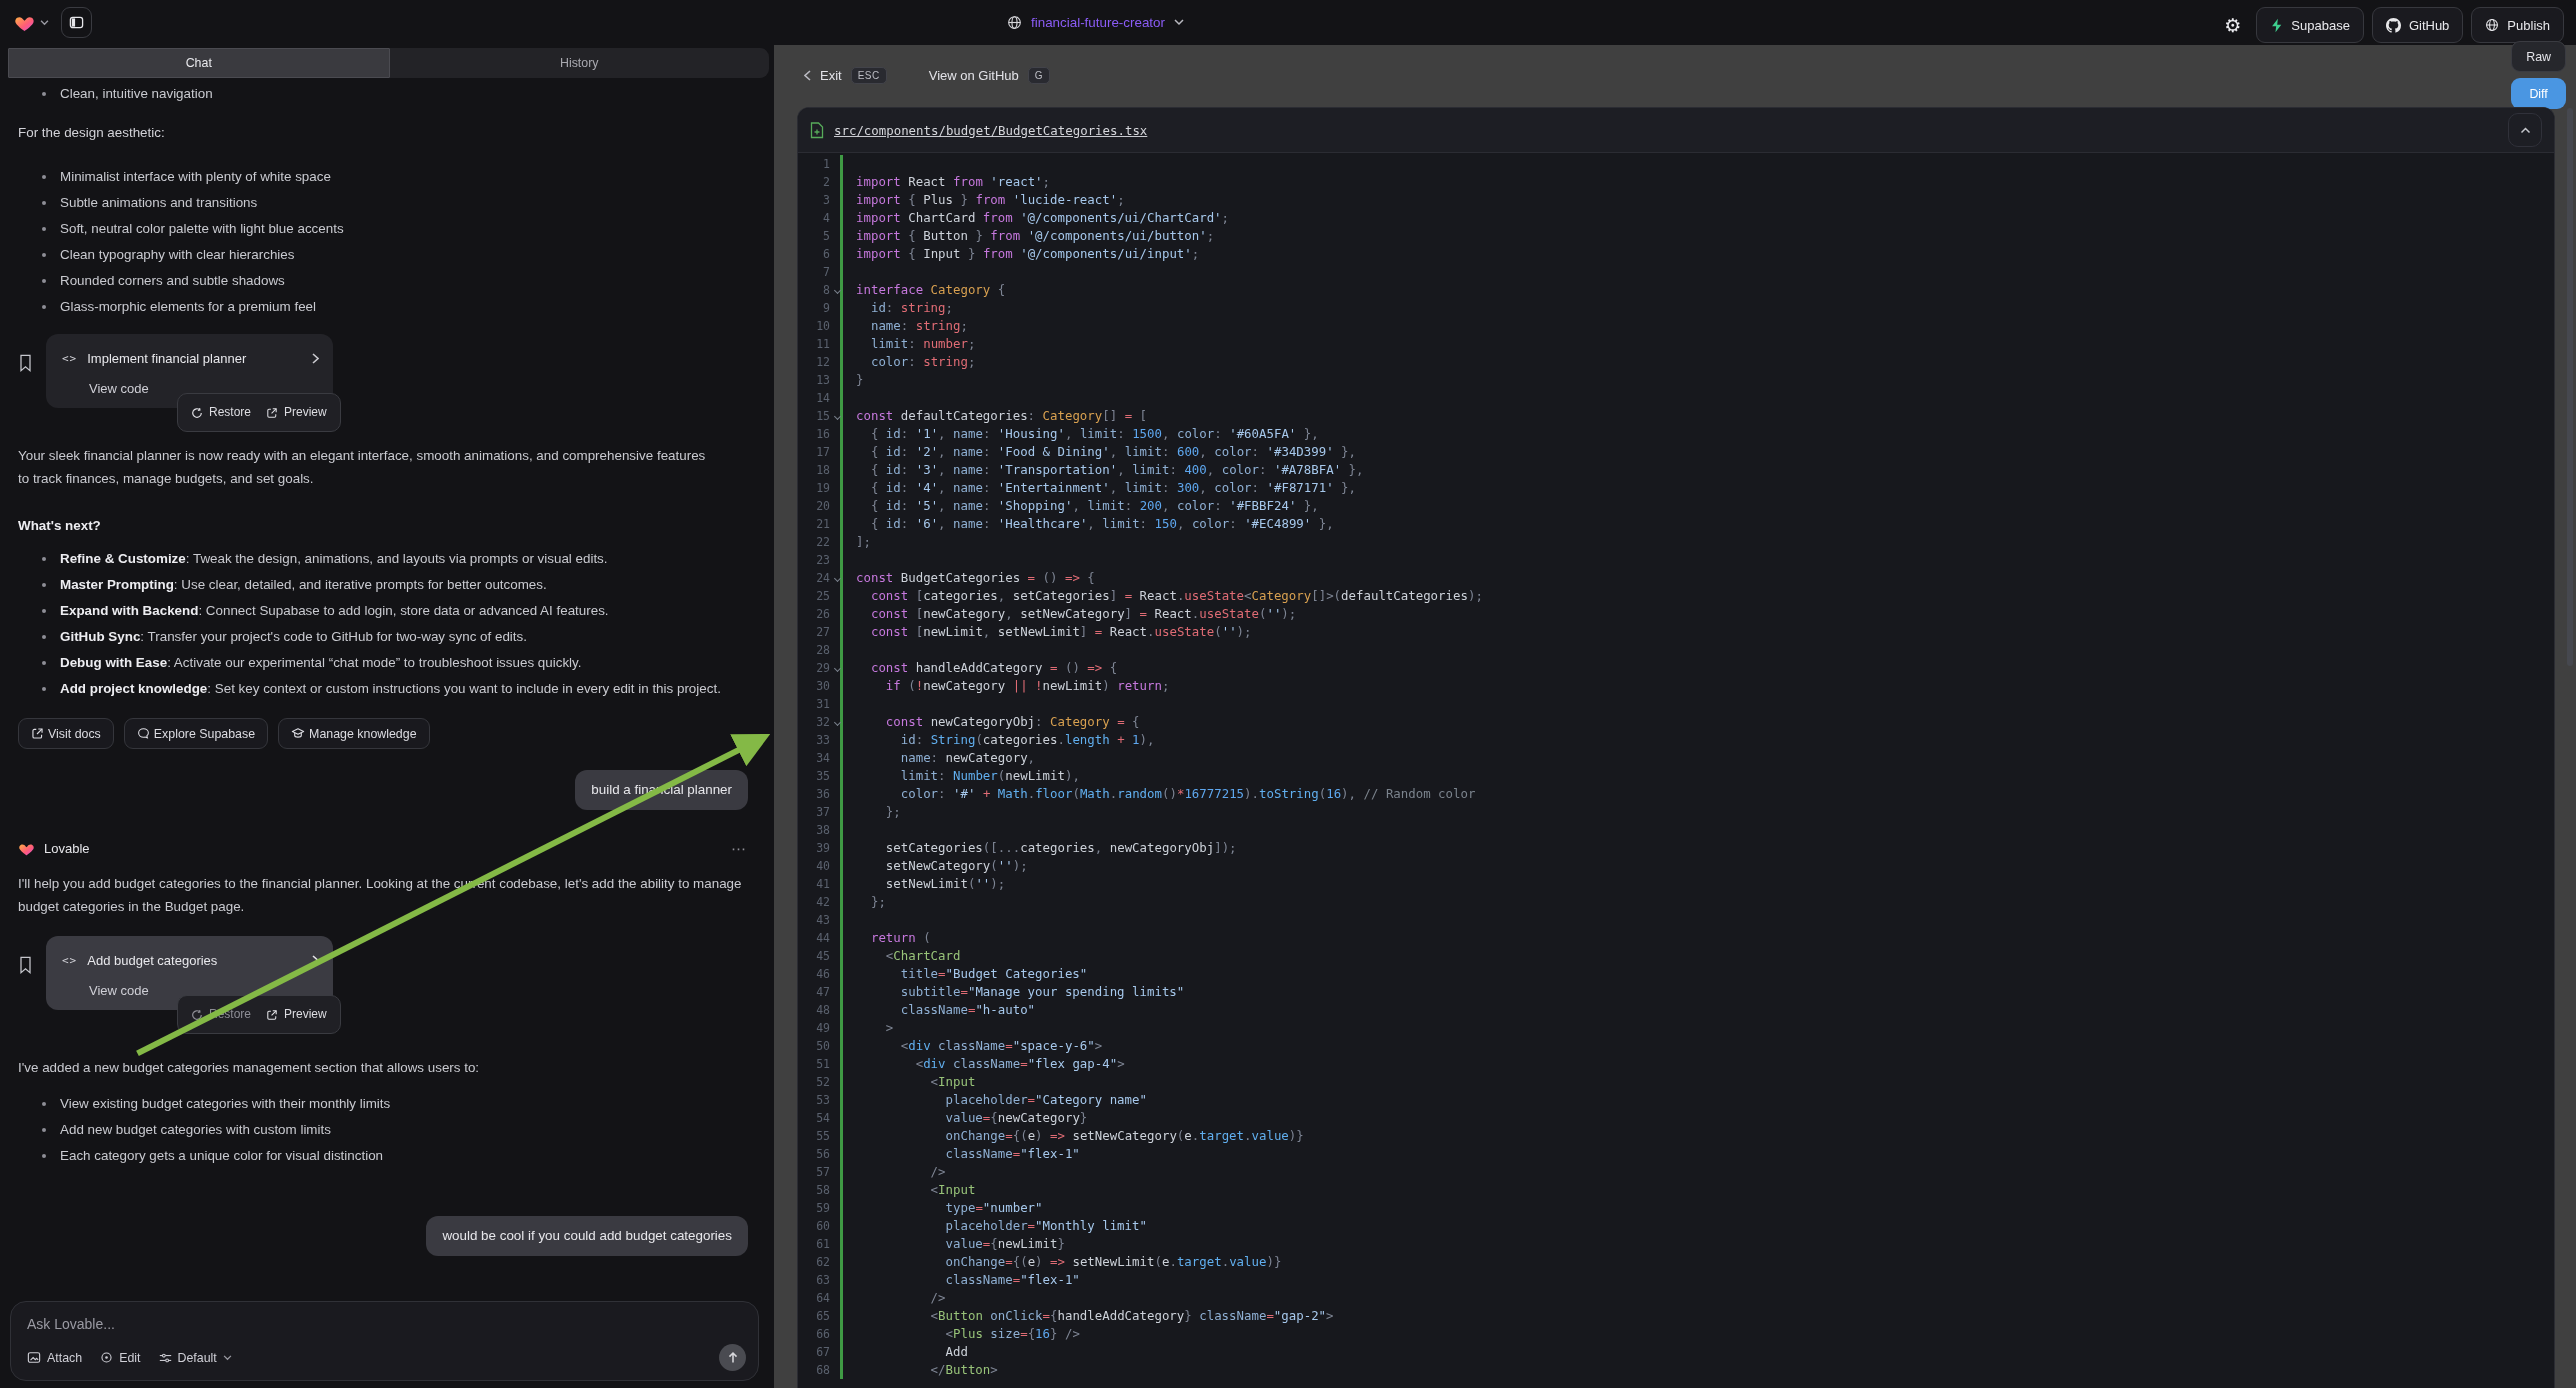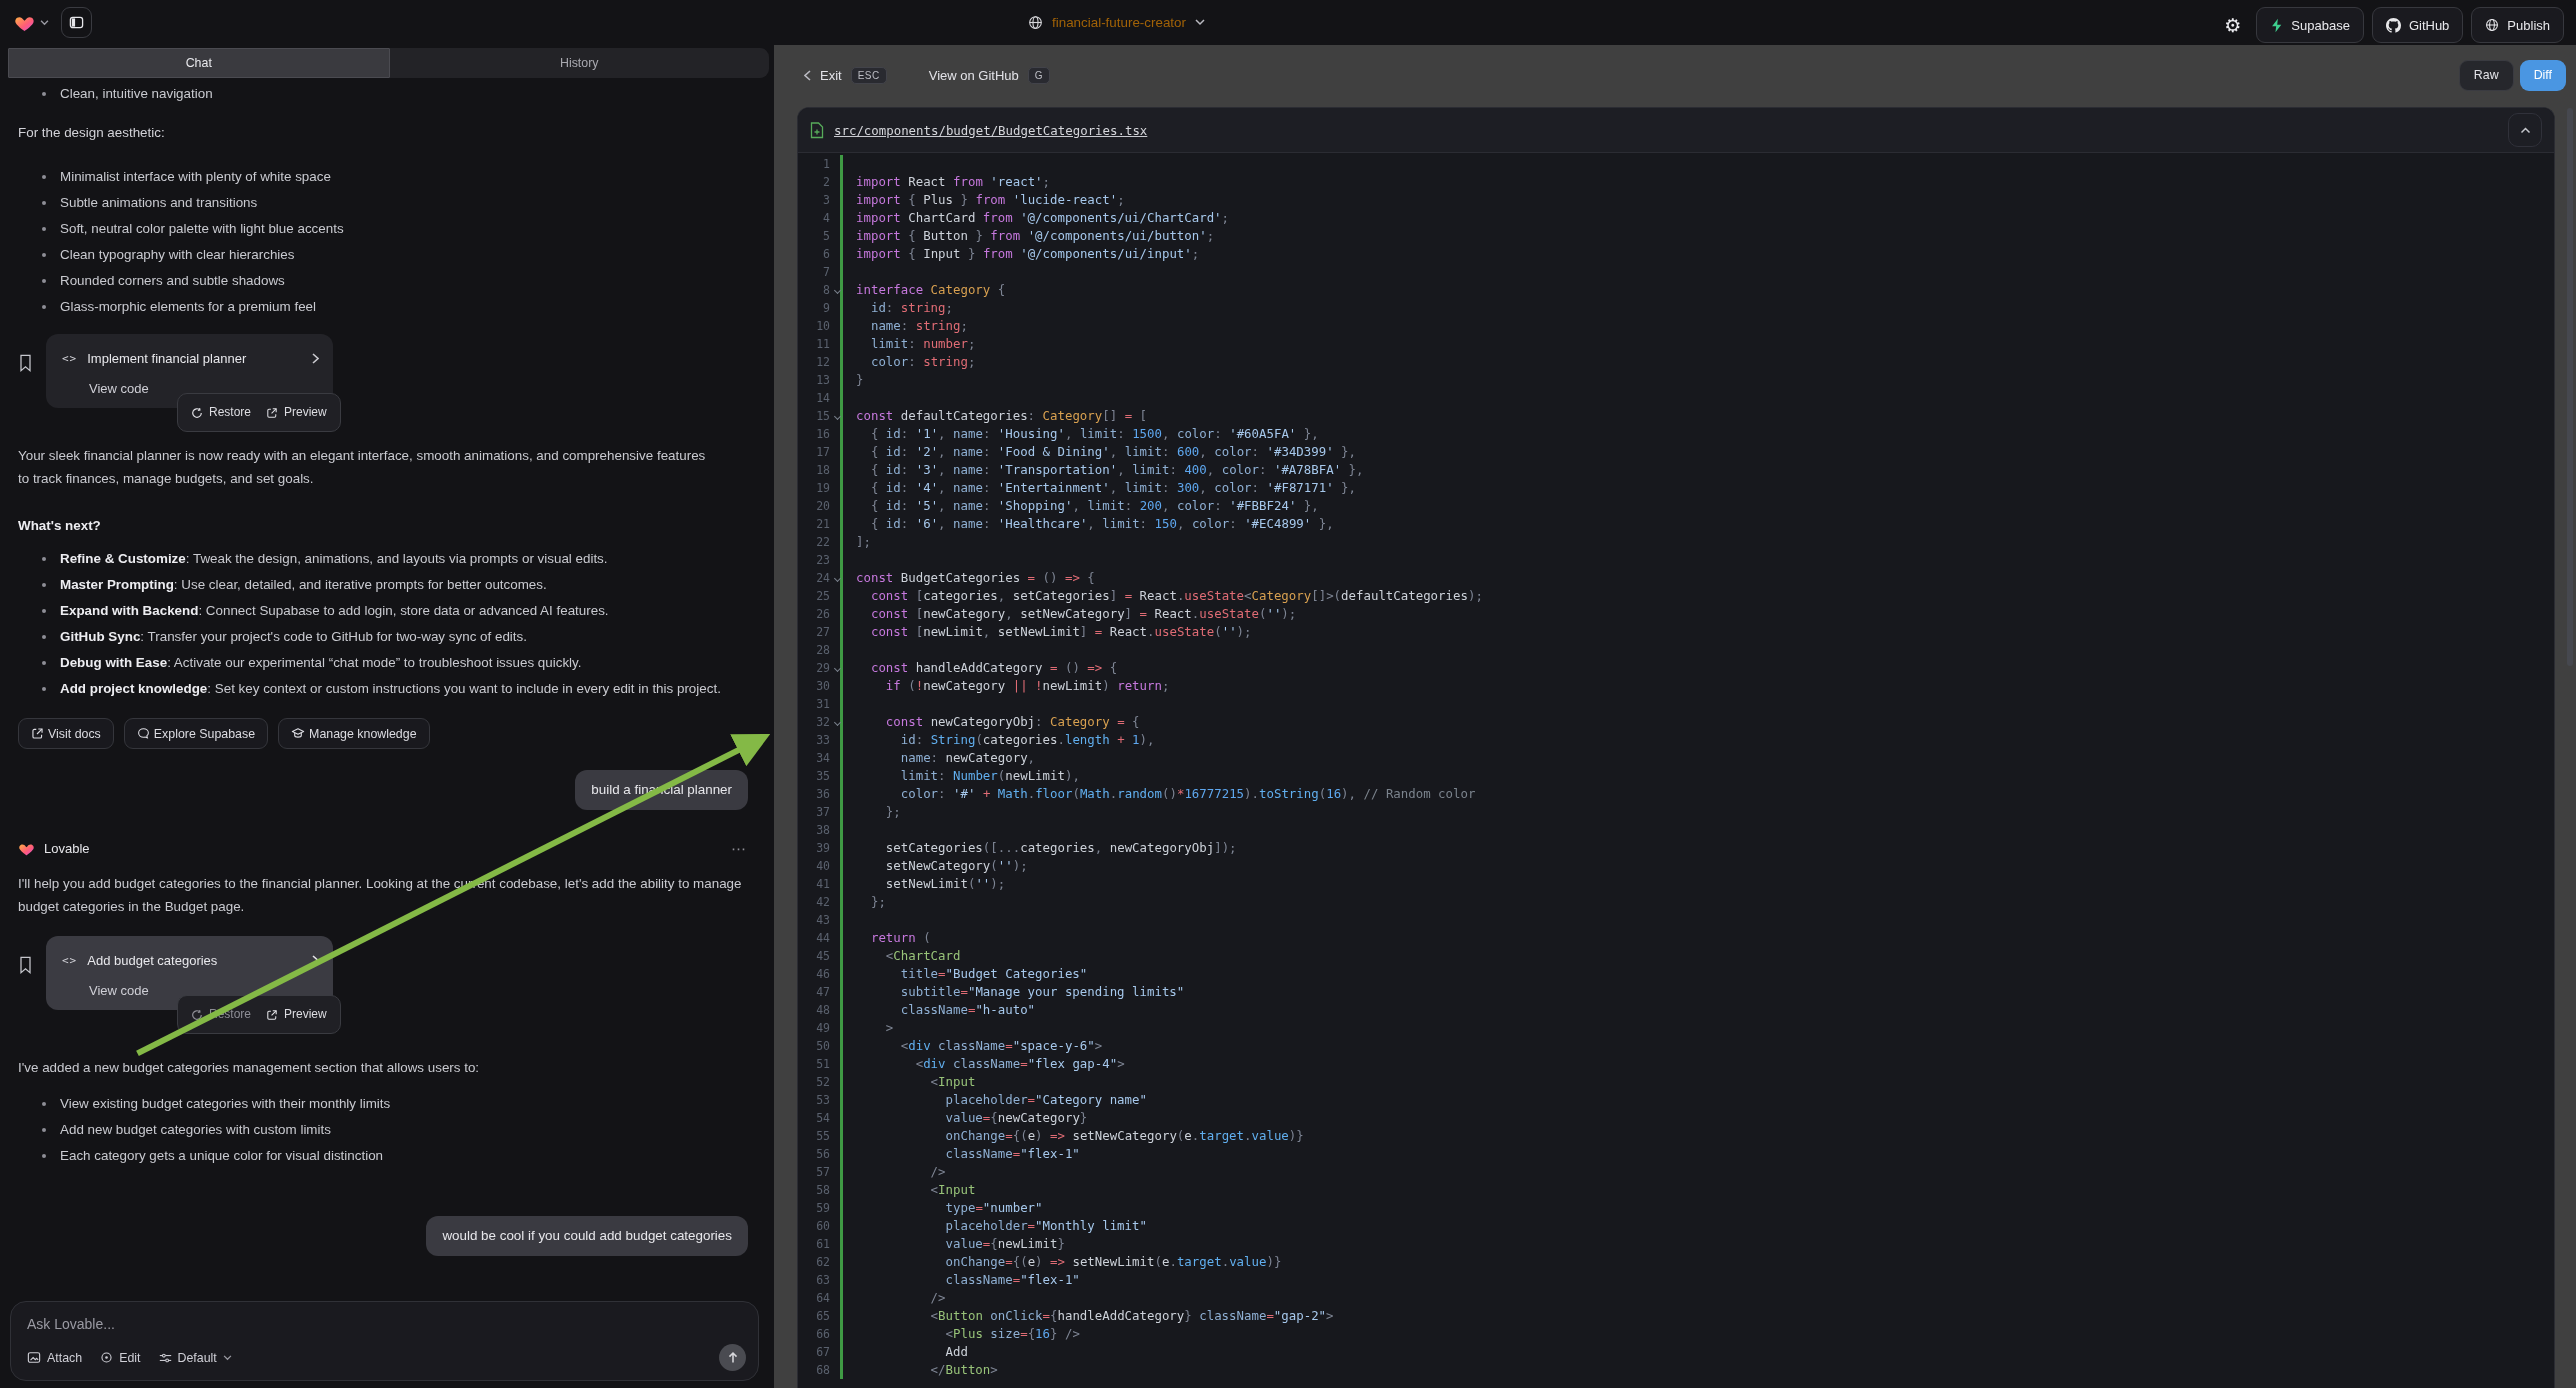--- a/index.html
+++ b/index.html
@@ -6,21 +6,21 @@
   html,body{background:#131316;}
   .app{position:relative;width:2576px;height:1388px;background:#131316;font-family:"Liberation Sans",sans-serif;color:#c9cad0;overflow:hidden;}
   svg{display:block;}
   button{font-family:inherit;cursor:pointer;}
 
   
   .topbar{position:absolute;top:0;left:0;right:0;height:45px;}
   .tb-left{position:absolute;left:14px;top:0;height:45px;display:flex;align-items:center;gap:12px;}
   .logo-wrap{display:flex;align-items:center;gap:5px;cursor:pointer;}
   .panel-btn{width:31px;height:31px;border:1px solid #3a3b41;border-radius:9px;background:transparent;display:flex;align-items:center;justify-content:center;}
-  .tb-center{position:absolute;left:1028px;top:0;height:45px;display:flex;align-items:center;gap:9px;font-size:13.4px;color:#a16207;cursor:pointer;}
+  .tb-center{position:absolute;left:1007px;top:0;height:45px;display:flex;align-items:center;gap:9px;font-size:13.4px;color:#8b5cf6;cursor:pointer;}
   .tb-right{position:absolute;right:12px;top:7px;display:flex;gap:8px;align-items:center;}
   .gear-btn{width:31px;height:31px;border:none;background:transparent;color:#ececf0;font-size:19px;display:flex;align-items:center;justify-content:center;}
   .tb-btn{height:31px;padding:17px 13px;border:1px solid #37383e;border-radius:9px;background:#1a1a1f;color:#e8e8ec;font-size:13px;display:flex;gap:8px;align-items:center;}
 
   
   .chat{position:absolute;top:45px;left:0;width:774px;bottom:0;background:#131316;}
   .chat-tabs{position:absolute;top:3px;left:8px;width:761px;height:30px;background:#232327;border-radius:9px;display:flex;}
   .tab{flex:1;display:flex;align-items:center;justify-content:center;font-size:12.4px;color:#a9a9b0;border-radius:1px;cursor:pointer;}
   .tab.active{background:#3a3a3f;border:1px solid #4b4b51;color:#e9e9ed;}
   .chat-scroll{position:absolute;top:40px;left:18px;right:26px;bottom:96px;overflow:hidden;font-size:13.4px;line-height:23px;color:#c9cad0;}
@@ -60,21 +60,21 @@
   .ci-footer{position:absolute;left:16px;right:12px;bottom:9px;display:flex;align-items:center;gap:18px;font-size:12.4px;color:#cfcfd6;}
   .ci-item{display:flex;align-items:center;gap:6px;cursor:pointer;}
   .send{margin-left:auto;width:27px;height:27px;border-radius:50%;background:#4a4b51;border:none;display:flex;align-items:center;justify-content:center;}
 
   
   .code-panel{position:absolute;top:45px;left:774px;right:0;bottom:0;background:#404040;}
   .cp-header{position:absolute;top:0;left:0;right:0;height:60px;display:flex;align-items:center;}
   .cp-exit{display:flex;align-items:center;gap:9px;margin-left:30px;font-size:13px;color:#e3e3e8;cursor:pointer;}
   .cp-gh{display:flex;align-items:center;gap:9px;margin-left:42px;font-size:13px;color:#e3e3e8;cursor:pointer;}
   kbd{border:1px solid #42434a;background:#292a30;border-radius:5px;font-size:10px;color:#bcbdc4;padding:2px 6px;letter-spacing:0.5px;font-family:Liberation Sans, sans-serif;}
-  .cp-right{margin-left:auto;margin-right:10px;display:flex;gap:6px;}
+  .cp-right{margin-left:auto;margin-right:10px;display:flex;gap:6px;flex-direction:column;}
   .raw-btn{height:31px;padding:0 14px;border-radius:9px;border:1px solid #3a3b41;background:#26272c;color:#e3e3e8;font-size:12.4px;}
   .diff-btn{height:31px;padding:0 14px;border-radius:9px;border:none;background:#4a96e2;color:#fff;font-size:12.4px;}
   .file-card{position:absolute;left:23px;right:21px;top:62px;bottom:0;background:#17181d;border:1px solid #2b2c33;border-bottom:none;border-radius:12px 12px 0 0;overflow:hidden;}
   .fc-header{height:45px;background:#1d1e24;border-bottom:1px solid #2b2c33;display:flex;align-items:center;padding:0 12px;gap:10px;text-decoration:underline;}
   .fc-path{font-family:"DejaVu Sans Mono",monospace;font-size:12.4px;color:#d6d7dc;}
   .collapse-btn{margin-left:auto;width:34px;height:34px;border:1px solid #30313a;border-radius:10px;background:transparent;display:flex;align-items:center;justify-content:center;}
   .fc-code{position:absolute;top:46px;left:0;right:0;bottom:0;font-family:"DejaVu Sans Mono",monospace;font-size:12.4px;line-height:18px;overflow:hidden;padding-top:1px;}
   .cl{display:flex;white-space:pre;}
   .ln{flex:0 0 42px;text-align:right;padding-right:10px;color:#5a616e;font-size:11.5px;position:relative;}
   .fold{position:absolute;right:0px;top:7px;width:5px;height:5px;border-right:1.4px solid #79808c;border-bottom:1.4px solid #79808c;transform:rotate(45deg);}

